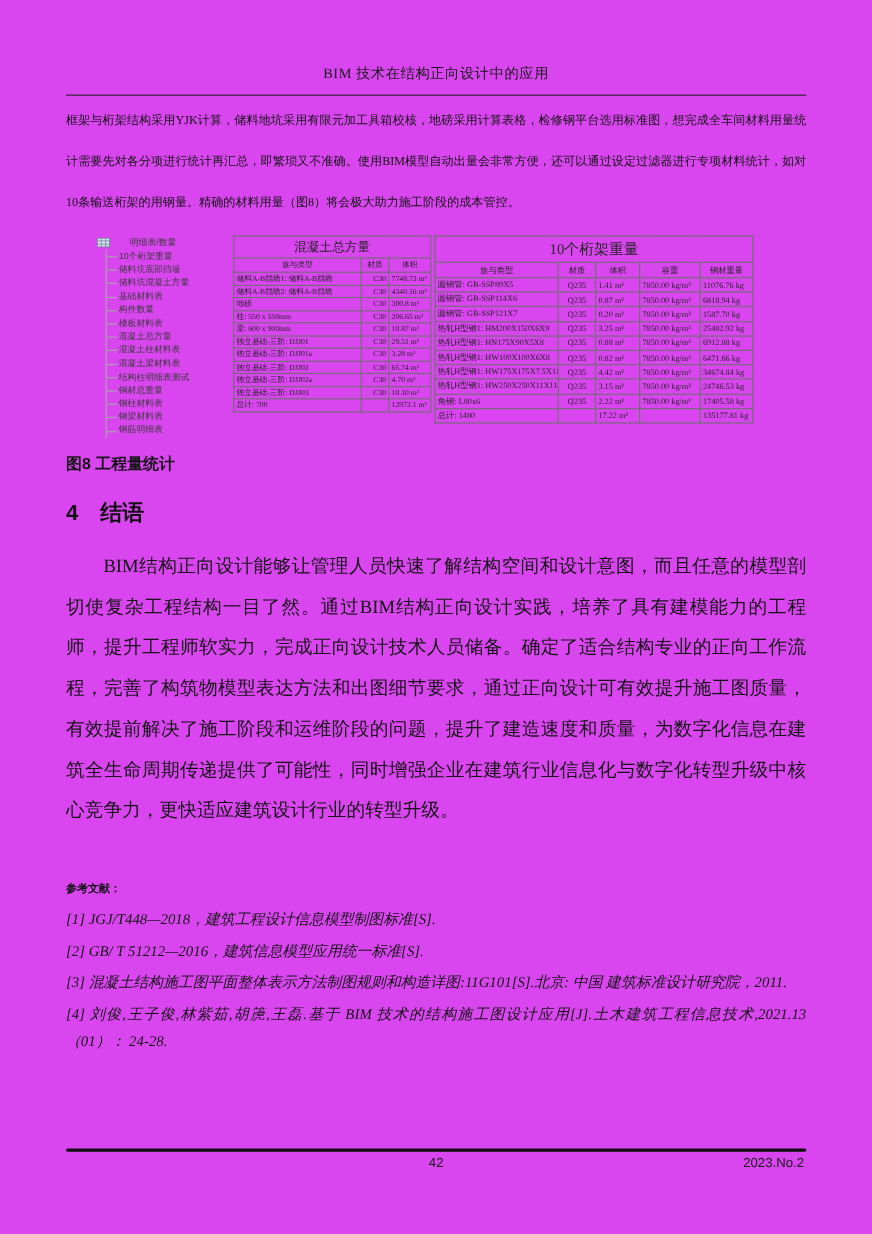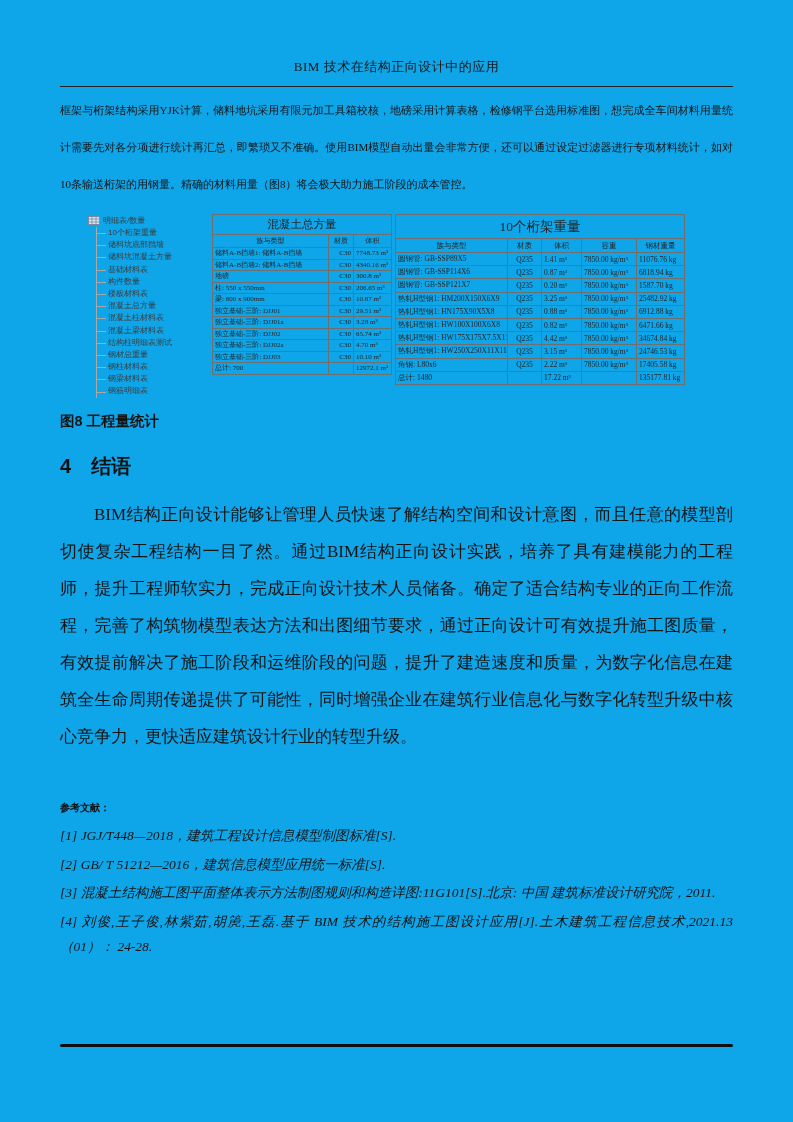--- a/index.html
+++ b/index.html
@@ -1,29 +1,29 @@
 <!DOCTYPE html>
 <html><head>
 <meta charset="utf-8">
 <style>
   html,body{margin:0;padding:0;background:#e8e8e8;}
-  .page{width:793px;height:1122px;position:relative;background:#0ea5e9;margin:0 auto;
+  .page{width:793px;height:1122px;position:relative;background:#d946ef;margin:0 auto;
         font-family:"Liberation Serif","DejaVu Serif",serif;color:#111;overflow:hidden;}
   .content{padding:0 60px;}
 
   .running-head{padding-top:58px;text-align:center;font-size:13px;color:#1a1a1a;
         border-bottom:1.5px solid #222;padding-bottom:10px;letter-spacing:.5px;}
 
   .body-para{margin-top:5px;font-size:11px;line-height:37px;text-align:justify;color:#141414;}
 
   
   .figure{margin-top:6px;margin-left:28px;display:flex;align-items:flex-start;}
   .tree{width:124px;font-family:"Liberation Sans","DejaVu Sans",sans-serif;
         font-size:8px;color:#3c3c3c;flex:none;}
-  .tree-root{display:flex;align-items:center;gap:3px;height:13px;white-space:nowrap;}
+  .tree-root{display:flex;align-items:center;gap:18px;height:13px;white-space:nowrap;}
   .tree-icon{width:12px;height:9px;flex:none;}
   .tree-children{list-style:none;margin:0 0 0 8px;padding:0;border-left:1px solid #a9a9a9;}
   .tree-children li{position:relative;padding-left:11px;height:12.2px;line-height:12.2px;white-space:nowrap;}
   .tree-children li::before{content:"";position:absolute;left:0;top:50%;width:9px;border-top:1px solid #a9a9a9;}
 
   table.tbl{border-collapse:collapse;table-layout:fixed;color:#262626;flex:none;
         font-family:"Liberation Serif","DejaVu Serif",serif;}
   .tbl td,.tbl th{border:1px solid #6f6f6f;padding:0 2px;font-weight:normal;overflow:hidden;white-space:nowrap;}
   .tbl tr.title-row td{text-align:center;}
   .tbl th{text-align:center;}
@@ -288,14 +288,18 @@
           <li>[2] GB/ T 51212—2016，建筑信息模型应用统一标准[S].</li>
           <li>[3]  混凝土结构施工图平面整体表示方法制图规则和构造详图:11G101[S].北京: 中国 建筑标准设计研究院，2011.</li>
           <li>[4]  刘俊,王子俊,林紫茹,胡箎,王磊.基于 BIM 技术的结构施工图设计应用[J].土木建筑工程信息技术,2021.13（01）： 24-28.</li>
         </ul>
     </div>
 
   </div>
 
   <div class="footer">
     <div class="footer-rule"></div>
+    <div class="footer-row">
+      <div class="page-number">42</div>
+      <div class="issue">2023.No.2</div>
+    </div>
   </div>
 </div>
 
 </body></html>

